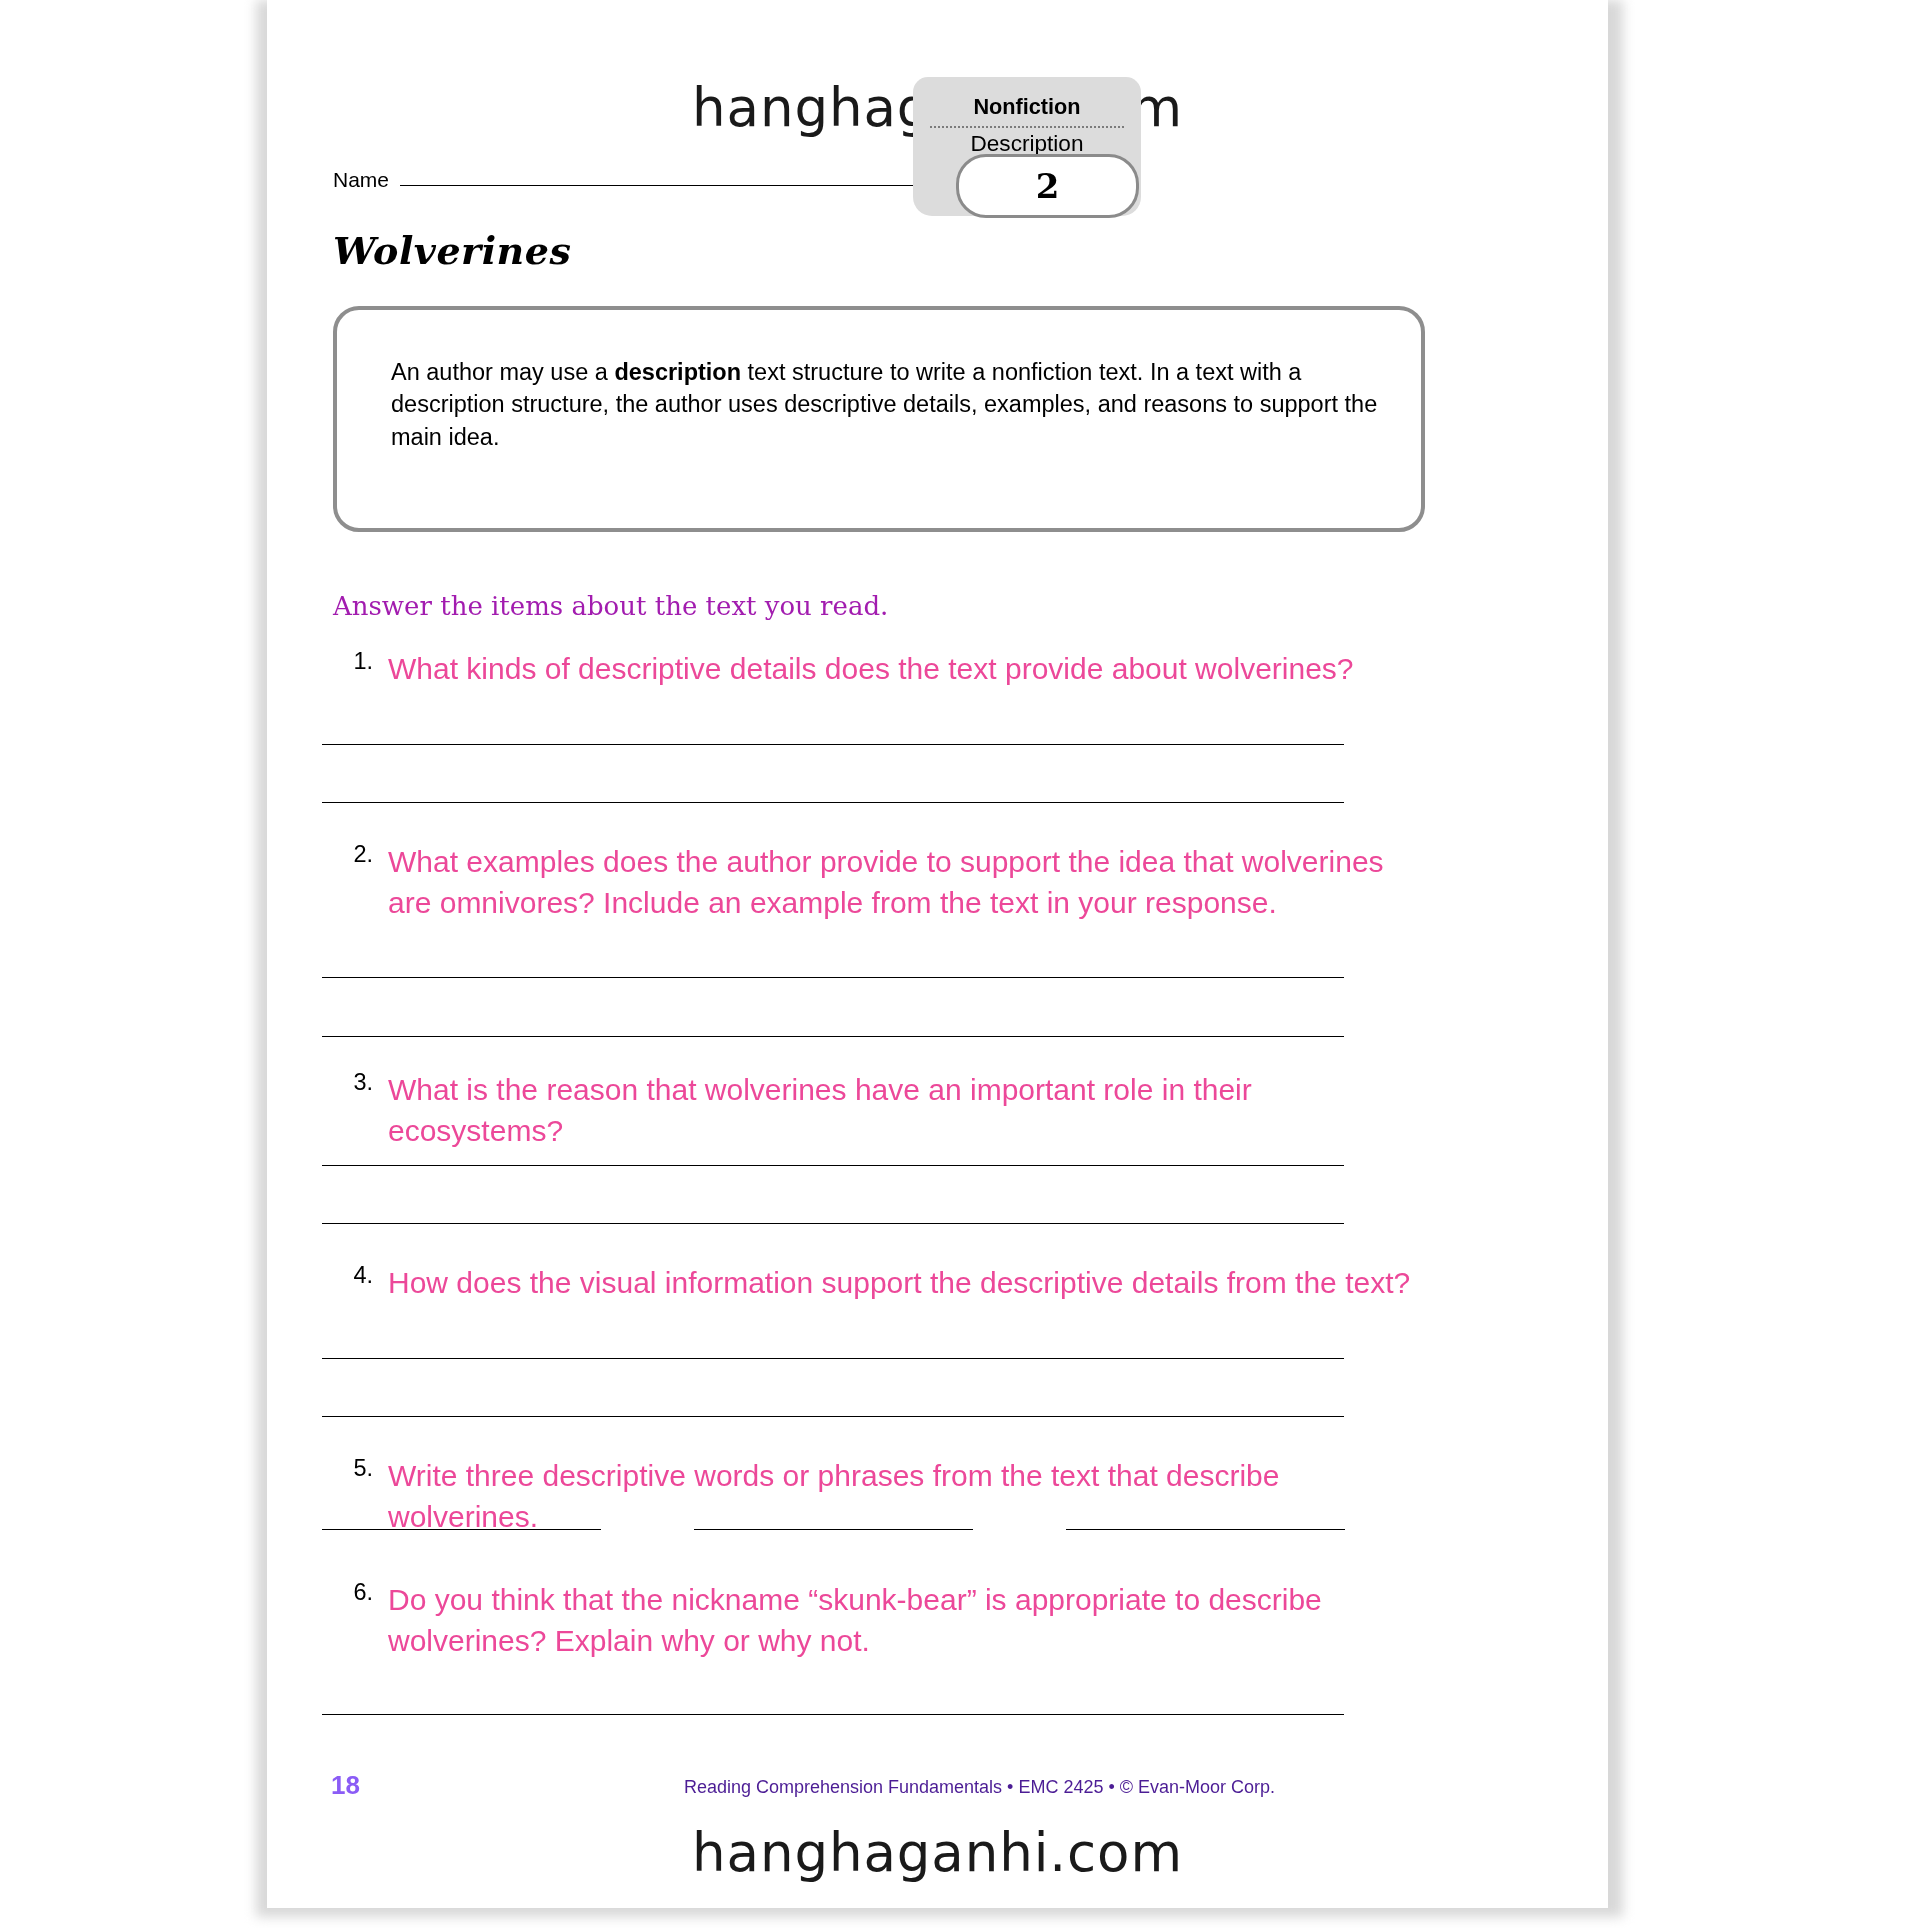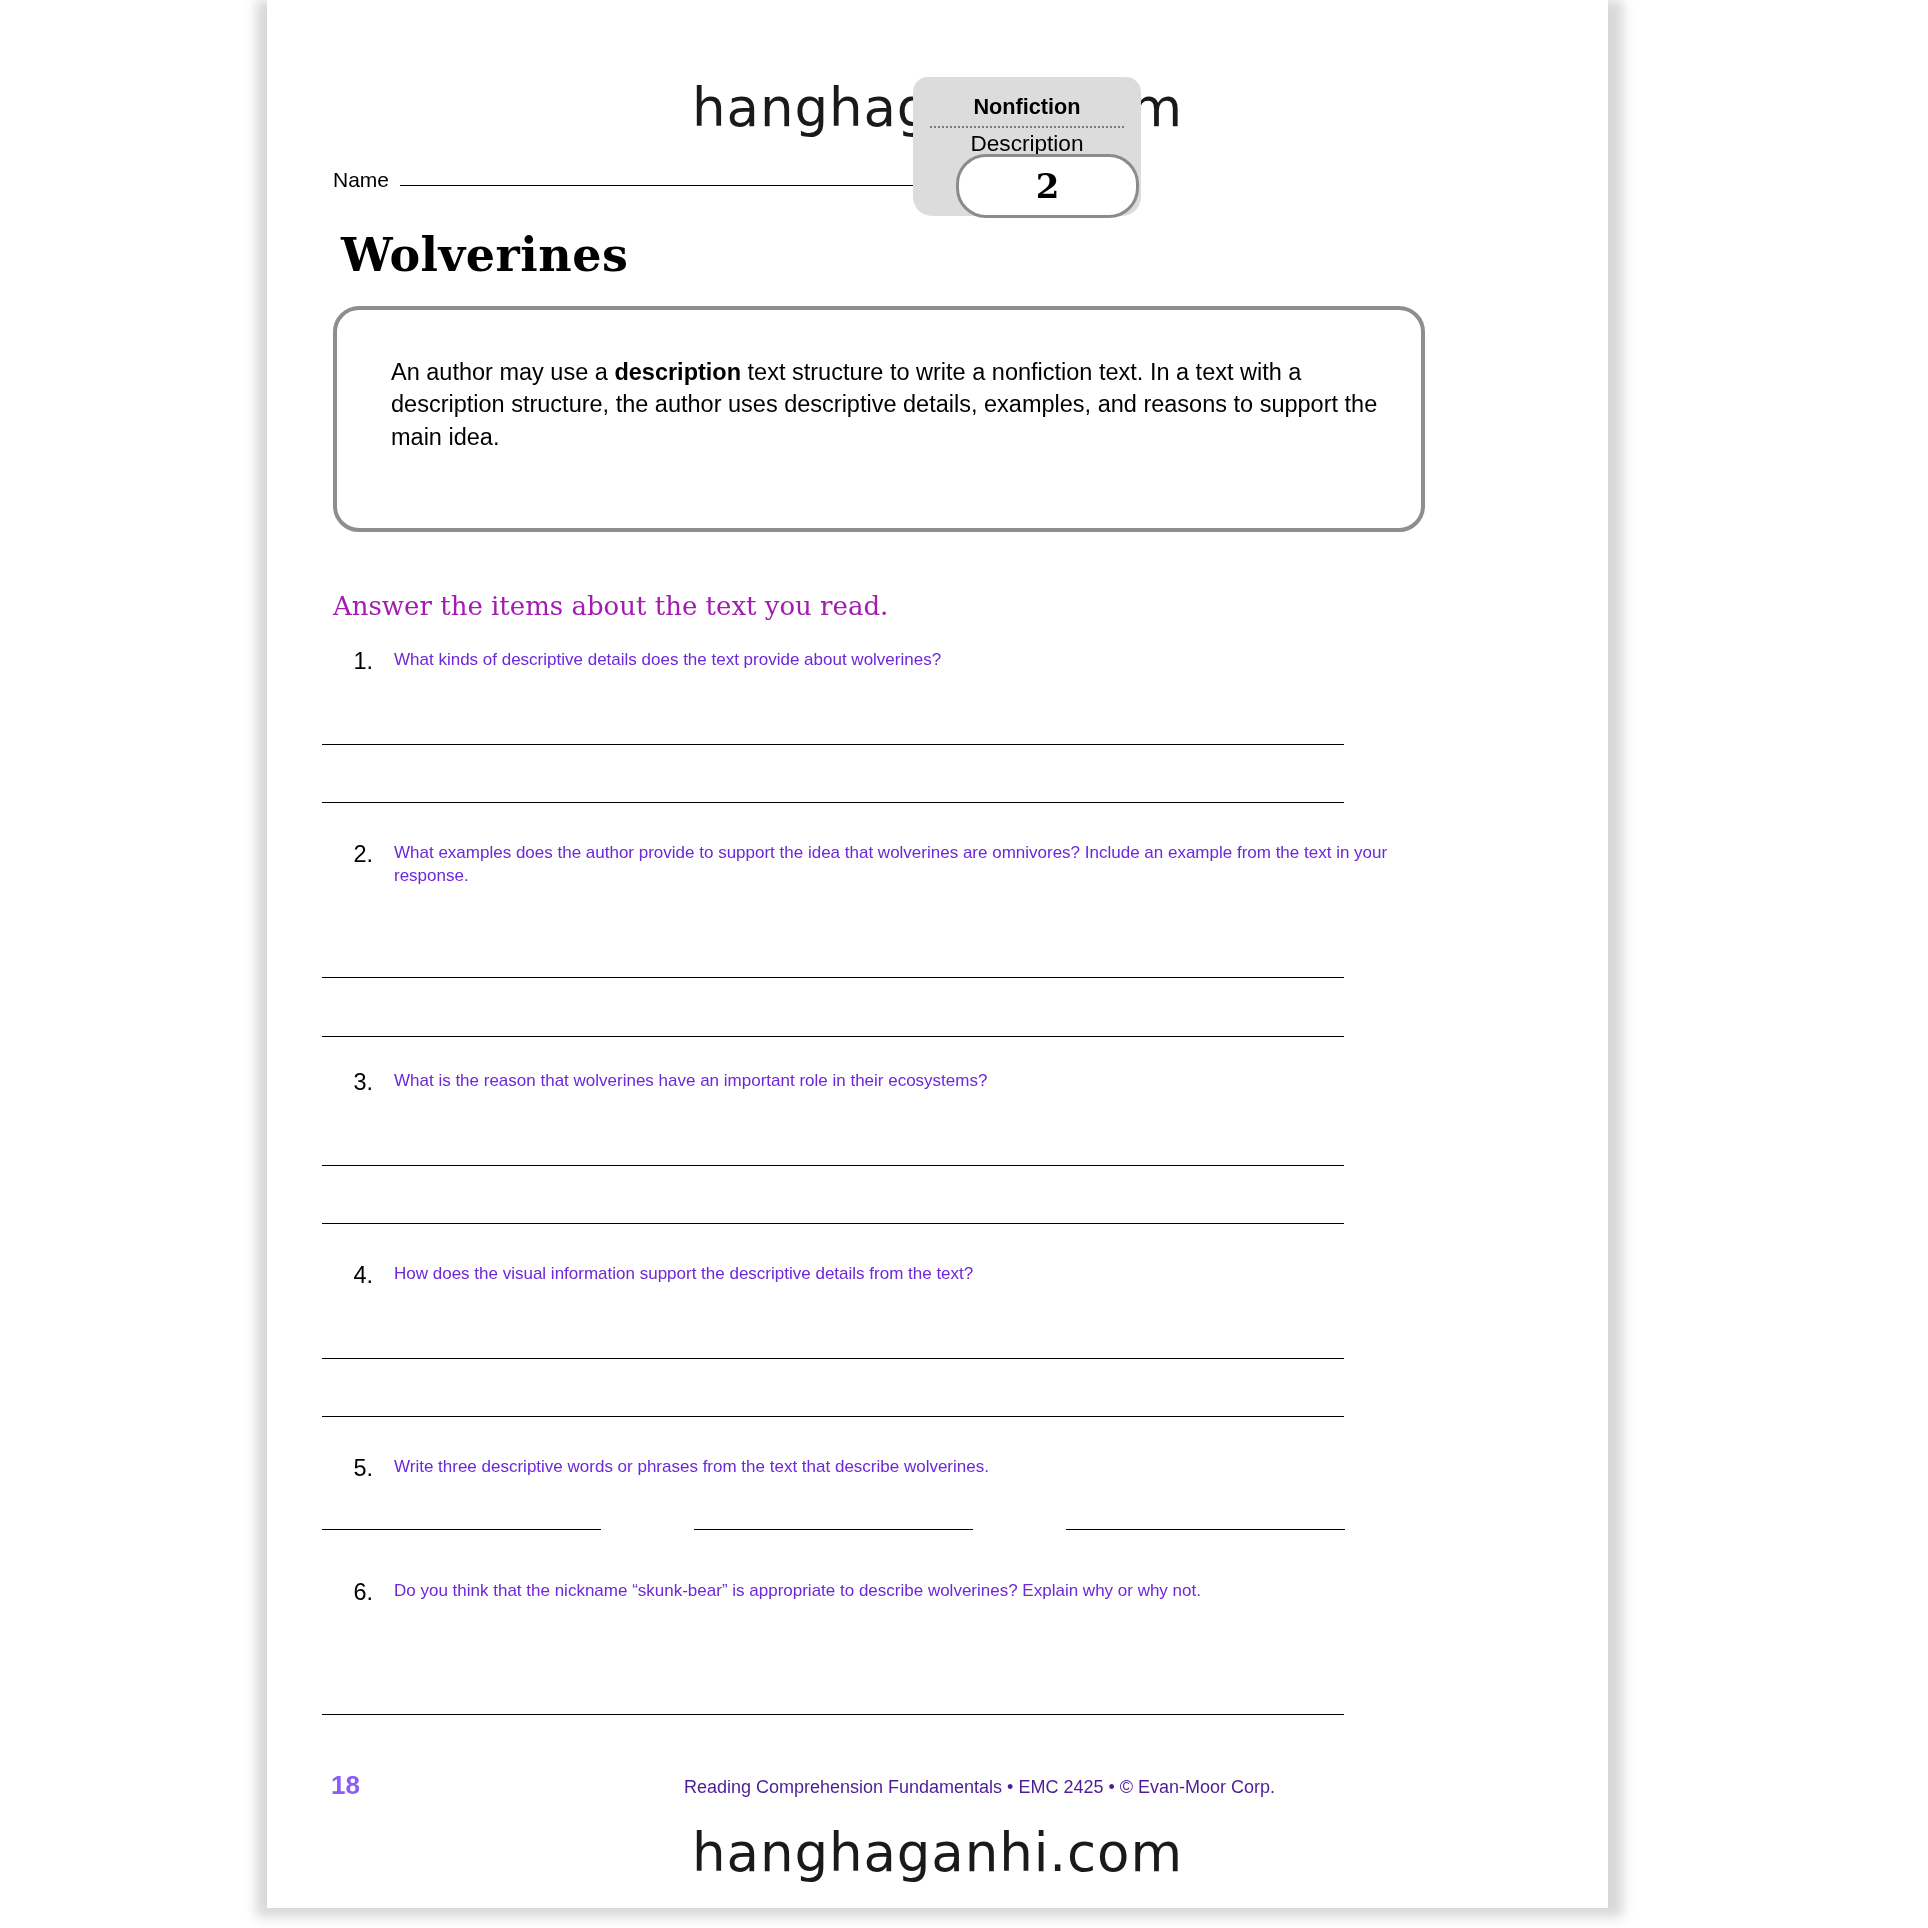--- a/index.html
+++ b/index.html
@@ -63,27 +63,28 @@
   .name-rule {
     width: 565px;
     border-bottom: 1.9px solid #000;
     margin-left: 11.3px;
     height: 17px;
   }
 
   
   .doc-title {
     position: absolute;
-    left: 74px;
+    left: 66px;
     top: 228px;
     font-family: "DejaVu Serif", serif;
     font-weight: bold;
-    font-size: 46px;
+    font-size: 38px;
     color: #000;
     letter-spacing: 0.5px;
+    font-style: italic;
   }
 
   
   .tab-badge {
     position: absolute;
     left: 646px;
     top: 77px;
     width: 228px;
     height: 139px;
     background: #dcdcdc;
@@ -182,26 +183,26 @@
     position: absolute;
     left: 0;
     top: 0;
     width: 40px;
     text-align: right;
     font-size: 23.5px;
     color: #000;
   }
   .item-text {
     position: absolute;
-    left: 61px;
+    left: 55px;
     top: 0;
     width: 1026px;
-    font-size: 17px;
+    font-size: 30px;
     line-height: 1.38;
-    color: #6d28d9;
+    color: #ec4899;
   }
   .answer-line {
     position: absolute;
     left: 55px;
     width: 1022px;
     border-bottom: 1.9px solid #000;
     height: 0;
   }
   .short-line {
     position: absolute;

